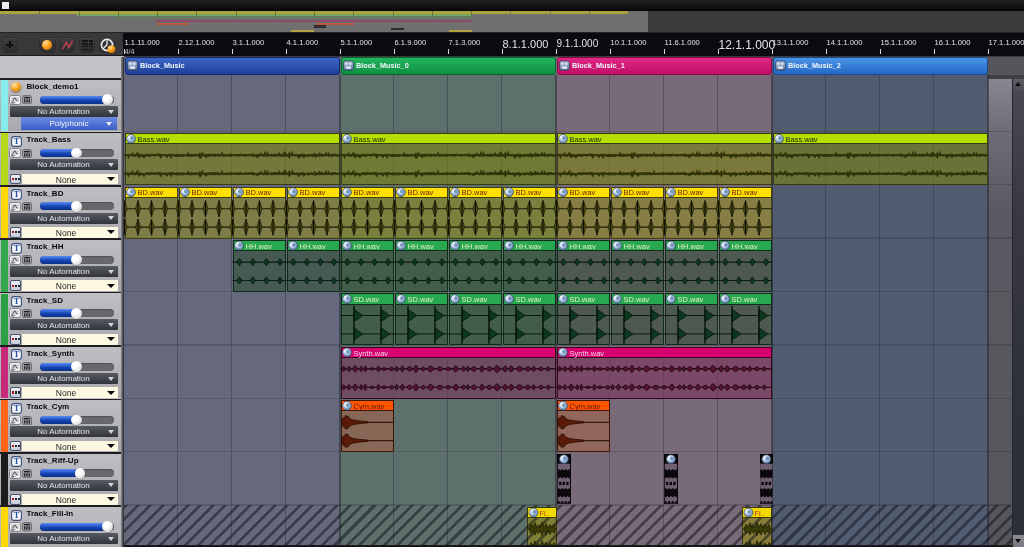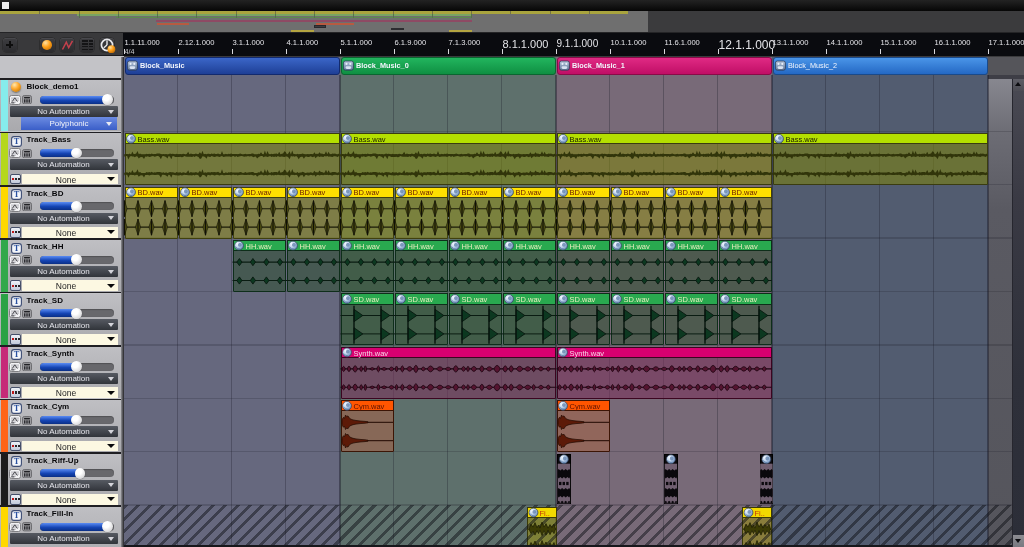--- a/index.html
+++ b/index.html
@@ -152,21 +152,21 @@
 <div class="abs" style="left:879.4px;top:75px;width:1.1px;height:472px;background:rgba(25,25,40,0.30)"></div>
 <div class="abs" style="left:933.4px;top:75px;width:1.1px;height:472px;background:rgba(25,25,40,0.30)"></div>
 <div class="abs" style="left:987.4px;top:75px;width:1.3px;height:472px;background:rgba(22,22,36,0.42)"></div>
 <div class="abs" style="left:124.5px;top:56.6px;width:215px;height:18.2px;background:linear-gradient(#3b66c8 , #1e3f96);border:1px solid #122a6e;border-radius:3px"></div>
 <div class="abs txt" style="left:140.0px;top:62.2px;font-weight:bold;font-size:7.3px;color:#f2f5fc">Block_Music</div>
 <div class="abs" style="left:340.5px;top:56.6px;width:215px;height:18.2px;background:linear-gradient(#22b55e , #0f8f42);border:1px solid #0a6630;border-radius:3px"></div>
 <div class="abs txt" style="left:356.0px;top:62.2px;font-weight:bold;font-size:7.3px;color:#f2f5fc">Block_Music_0</div>
 <div class="abs" style="left:556.5px;top:56.6px;width:215px;height:18.2px;background:linear-gradient(#e02a84 , #c00e66);border:1px solid #8a0a48;border-radius:3px"></div>
 <div class="abs txt" style="left:572.0px;top:62.2px;font-weight:bold;font-size:7.3px;color:#f2f5fc">Block_Music_1</div>
 <div class="abs" style="left:772.5px;top:56.6px;width:215px;height:18.2px;background:linear-gradient(#4a95e8 , #2468c4);border:1px solid #1a4a8a;border-radius:3px"></div>
-<div class="abs txt" style="left:788.0px;top:62.2px;font-weight:normal;font-size:7.3px;color:#f2f5fc">Block_Music_2</div>
+<div class="abs txt" style="left:788.0px;top:62.2px;font-weight:bold;font-size:7.3px;color:#f2f5fc">Block_Music_2</div>
 <div class="abs" style="left:124.5px;top:133.1px;width:215.0px;height:52.0px;border:1px solid #3a3c10;background:rgba(124,132,12,0.57);border-radius:1px"></div>
 <div class="abs" style="left:124.5px;top:133.1px;width:215.0px;height:11.3px;border:1px solid #3a3c10;background:#b4df00"></div>
 <div class="abs txt" style="left:137.5px;top:135.9px;font-size:7.5px;color:#1c1c02">Bass.wav</div>
 <div class="abs" style="left:340.5px;top:133.1px;width:215.0px;height:52.0px;border:1px solid #3a3c10;background:rgba(124,132,12,0.57);border-radius:1px"></div>
 <div class="abs" style="left:340.5px;top:133.1px;width:215.0px;height:11.3px;border:1px solid #3a3c10;background:#b4df00"></div>
 <div class="abs txt" style="left:353.5px;top:135.9px;font-size:7.5px;color:#1c1c02">Bass.wav</div>
 <div class="abs" style="left:556.5px;top:133.1px;width:215.0px;height:52.0px;border:1px solid #3a3c10;background:rgba(124,132,12,0.57);border-radius:1px"></div>
 <div class="abs" style="left:556.5px;top:133.1px;width:215.0px;height:11.3px;border:1px solid #3a3c10;background:#b4df00"></div>
 <div class="abs txt" style="left:569.5px;top:135.9px;font-size:7.5px;color:#1c1c02">Bass.wav</div>
 <div class="abs" style="left:772.5px;top:133.1px;width:215.0px;height:52.0px;border:1px solid #3a3c10;background:rgba(124,132,12,0.57);border-radius:1px"></div>

